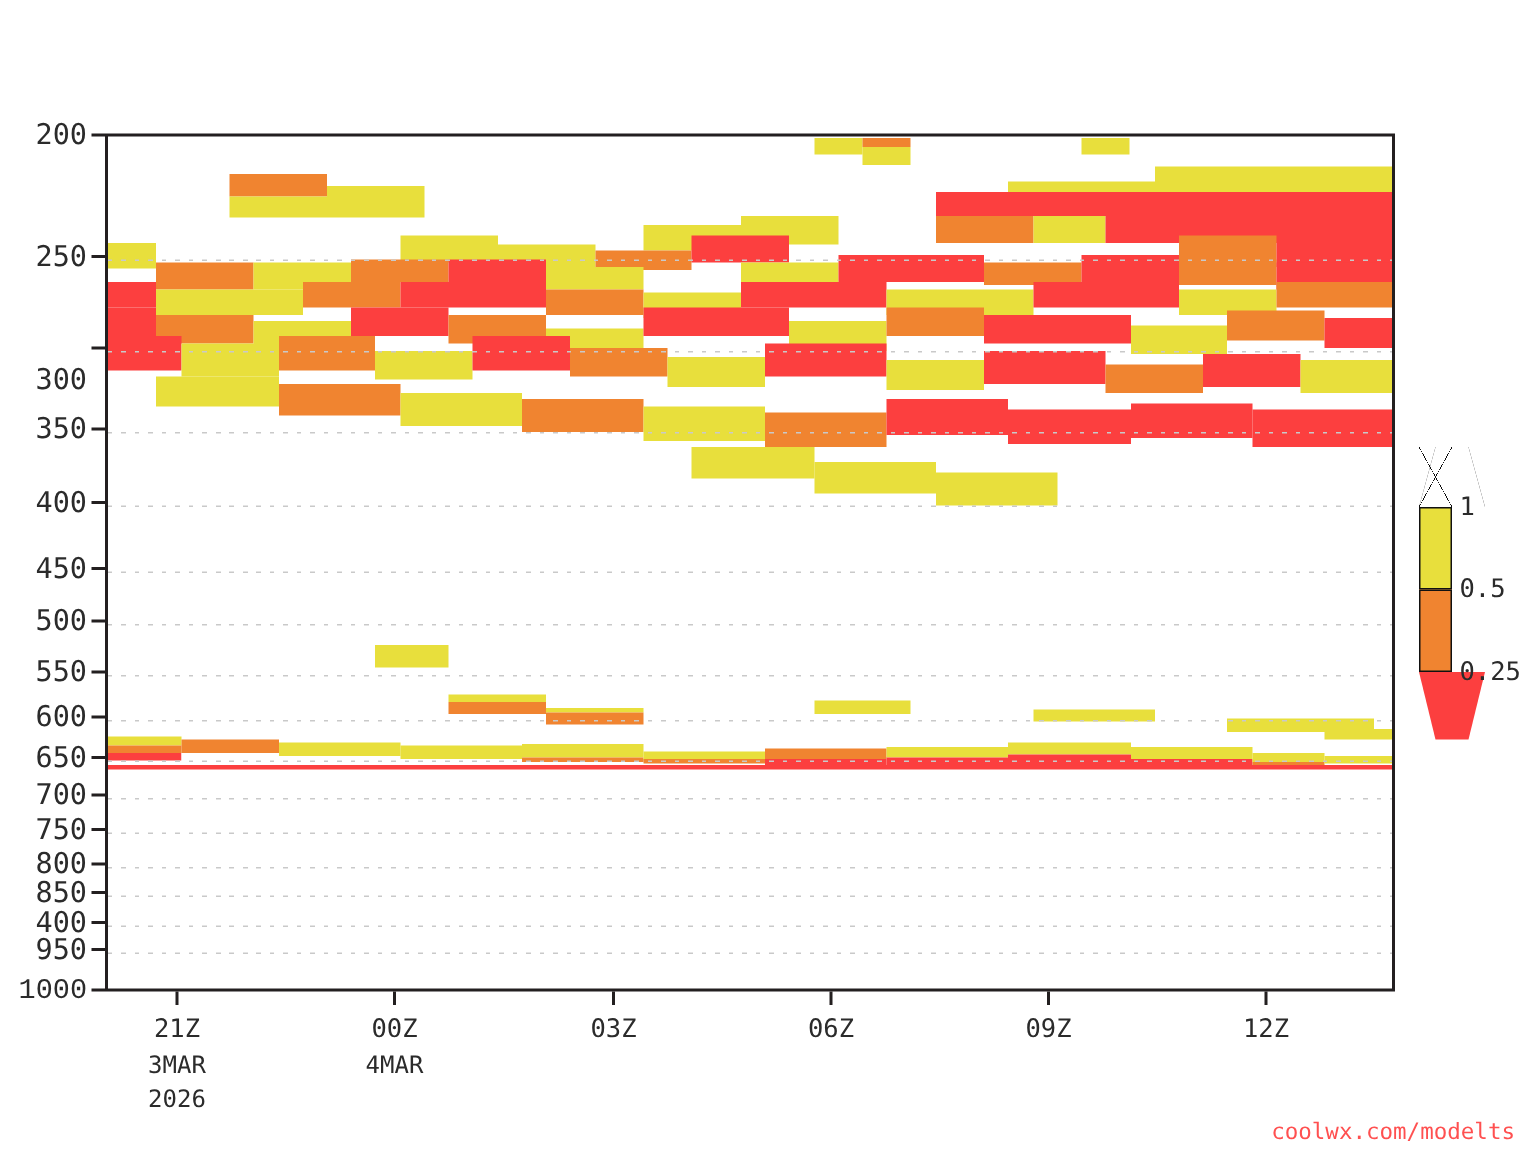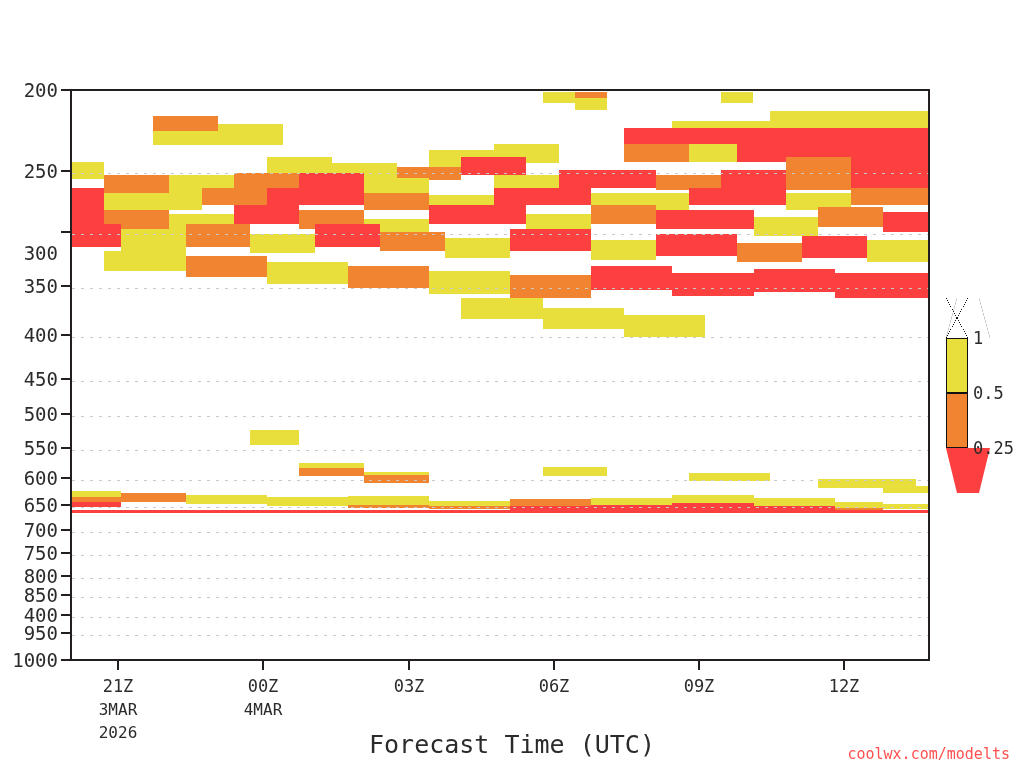--- a/index.html
+++ b/index.html
@@ -241,21 +241,21 @@
       <div class="ylabel" style="top: 542px;">750</div>
       <div class="ytick" style="top: 575px;"></div>
       <div class="ylabel" style="top: 565px;">800</div>
       <div class="ytick" style="top: 594px;"></div>
       <div class="ylabel" style="top: 584px;">850</div>
       <div class="ytick" style="top: 614px;"></div>
       <div class="ylabel" style="top: 604px;">400</div>
       <div class="ytick" style="top: 632px;"></div>
       <div class="ylabel" style="top: 622px;">950</div>
       <div class="ytick" style="top: 659px;"></div>
-      <div class="ylabel" style="top: 649px;">1000</div>
+      <div class="ylabel" style="top: 649px; font-family: Liberation Mono, monospace;">1000</div>
       <div class="xtick" style="left: 117px;"></div>
       <div class="xlabel" style="left: 118px; top: 676px;">21Z</div>
       <div class="xsub" style="left: 118px; top: 700px;">3MAR</div>
       <div class="xsub" style="left: 118px; top: 723px;">2026</div>
       <div class="xtick" style="left: 262px;"></div>
       <div class="xlabel" style="left: 263px; top: 676px;">00Z</div>
       <div class="xsub" style="left: 263px; top: 700px;">4MAR</div>
       <div class="xtick" style="left: 408px;"></div>
       <div class="xlabel" style="left: 409px; top: 676px;">03Z</div>
       <div class="xtick" style="left: 553px;"></div>
@@ -271,16 +271,15 @@
       <div class="cb-seg" style="top: 95px; height: 55px; background: rgb(240, 132, 48);"></div>
       <div class="cb-cap" style="top: 0px; border-left: 11px solid transparent; border-right: 11px solid transparent; border-bottom: 40px solid rgb(255, 255, 255); filter: drop-shadow(rgb(17, 17, 17) 0px 0px 0px);"></div>
       <div style="position: absolute; left: 5px; top: 0px; width: 22px; height: 40px; background: linear-gradient(to right bottom, rgba(0, 0, 0, 0) 49.4%, rgb(17, 17, 17) 49.4%, rgb(17, 17, 17) 50.6%, rgba(0, 0, 0, 0) 50.6%);"></div>
       <div style="position: absolute; left: 5px; top: 0px; width: 22px; height: 40px; background: linear-gradient(to left bottom, rgba(0, 0, 0, 0) 49.4%, rgb(17, 17, 17) 49.4%, rgb(17, 17, 17) 50.6%, rgba(0, 0, 0, 0) 50.6%);"></div>
       <div class="cb-cap" style="top: 150px; border-left: 11px solid transparent; border-right: 11px solid transparent; border-top: 45px solid rgb(252, 63, 63);"></div>
       <div class="cb-label" style="top: 40px;">1</div>
       <div class="cb-label" style="top: 95px;">0.5</div>
       <div class="cb-label" style="top: 150px;">0.25</div>
     </div>
 
-  <div id="xaxis-title">Forecast Time (UTC)</div>
   <div id="credit">coolwx.com/modelts</div>
 
 </div>
 
 </body></html>

